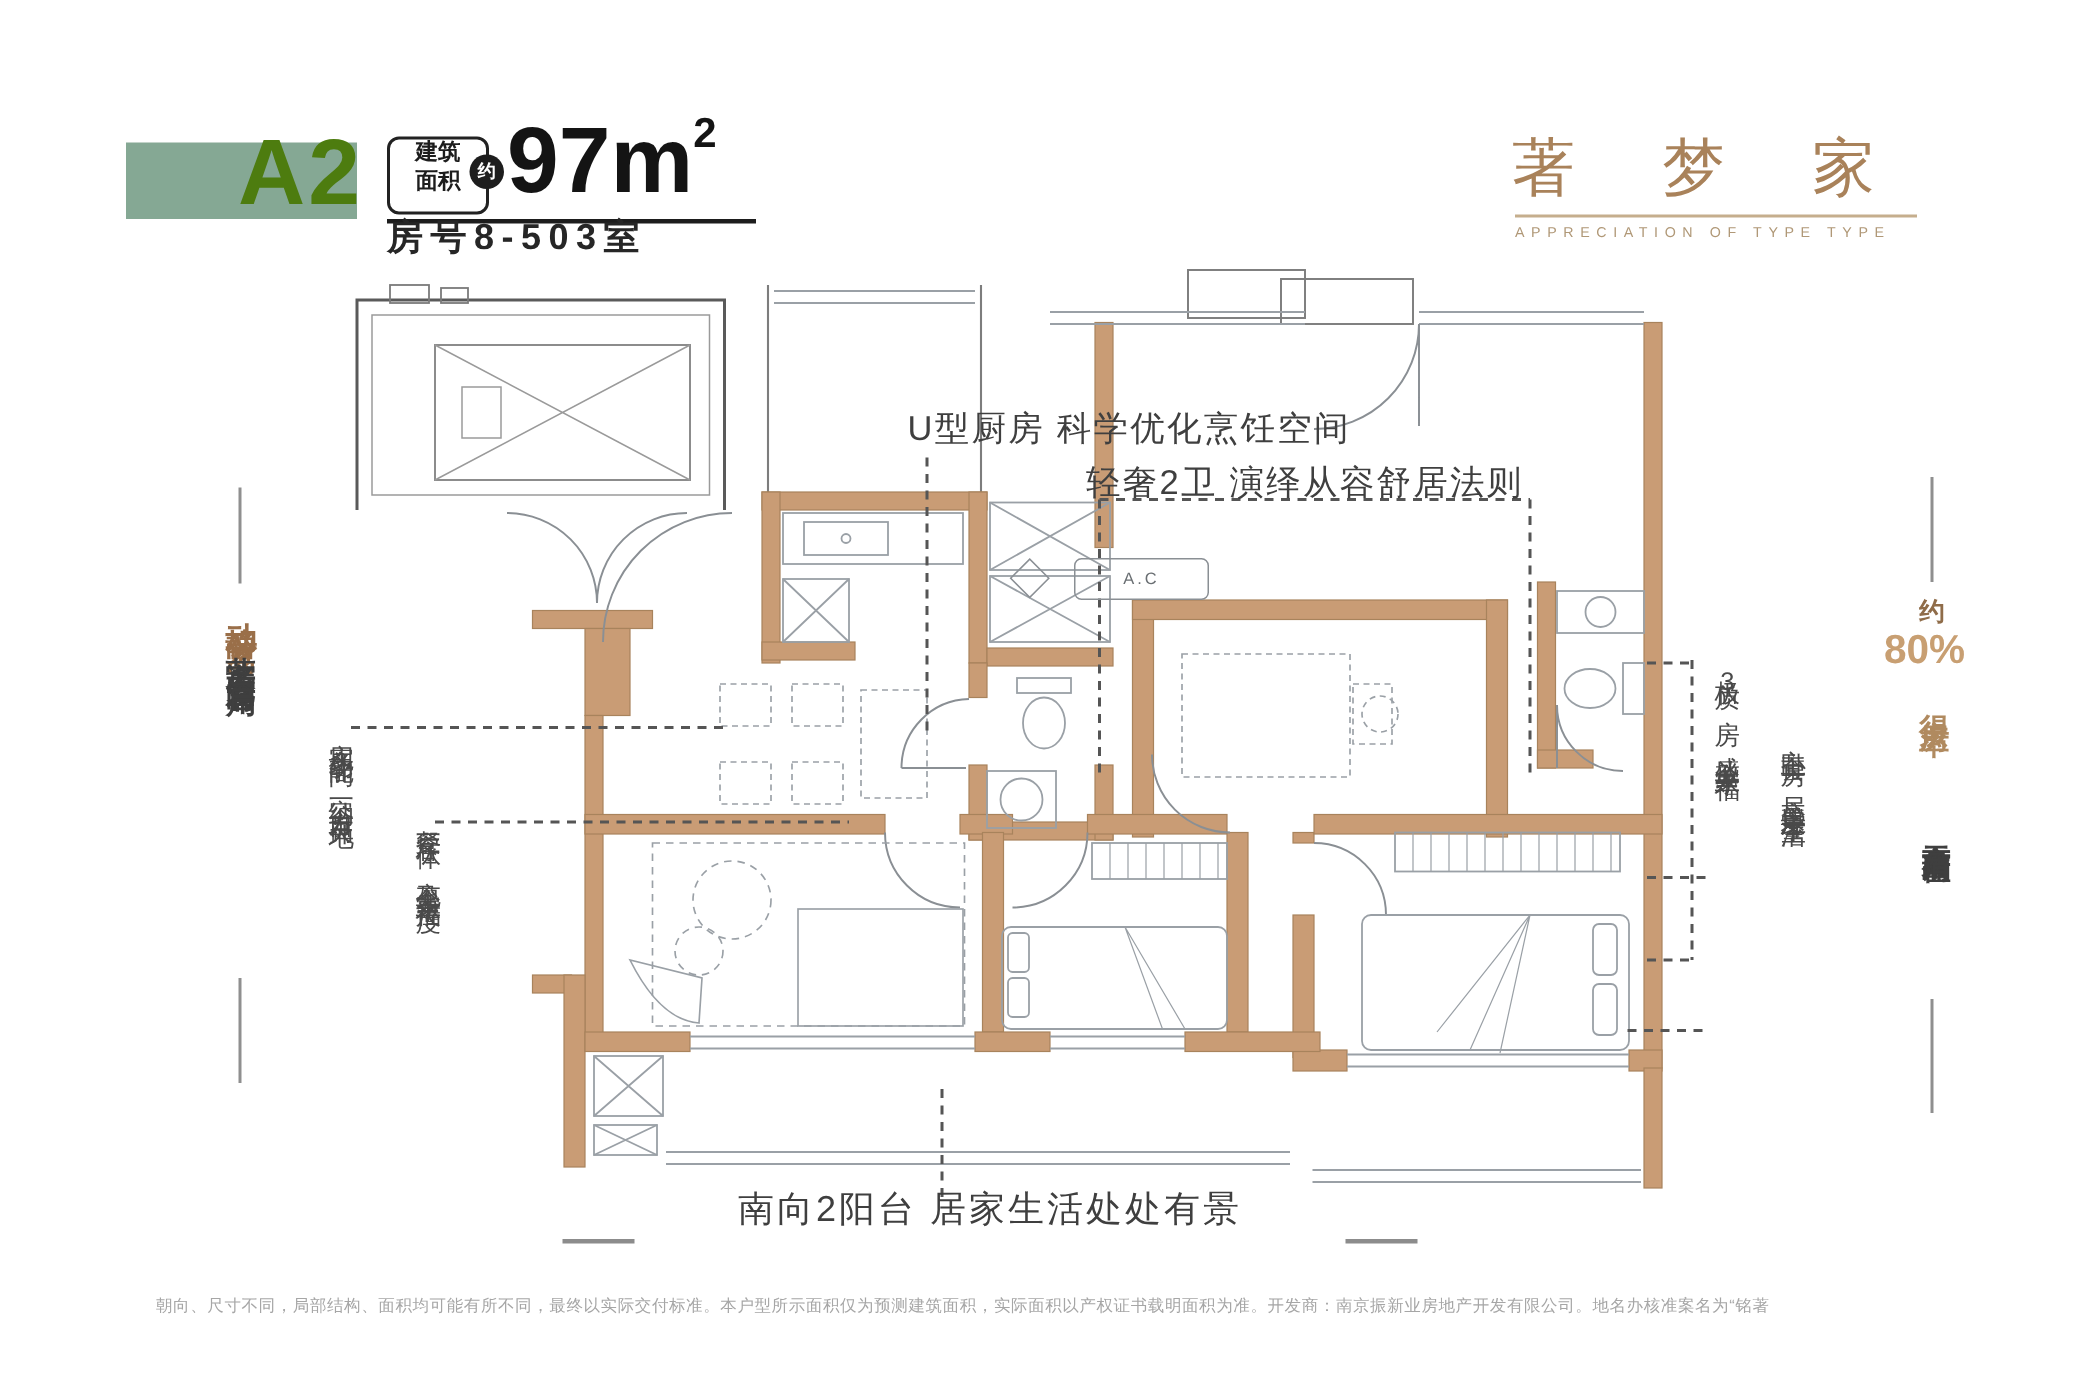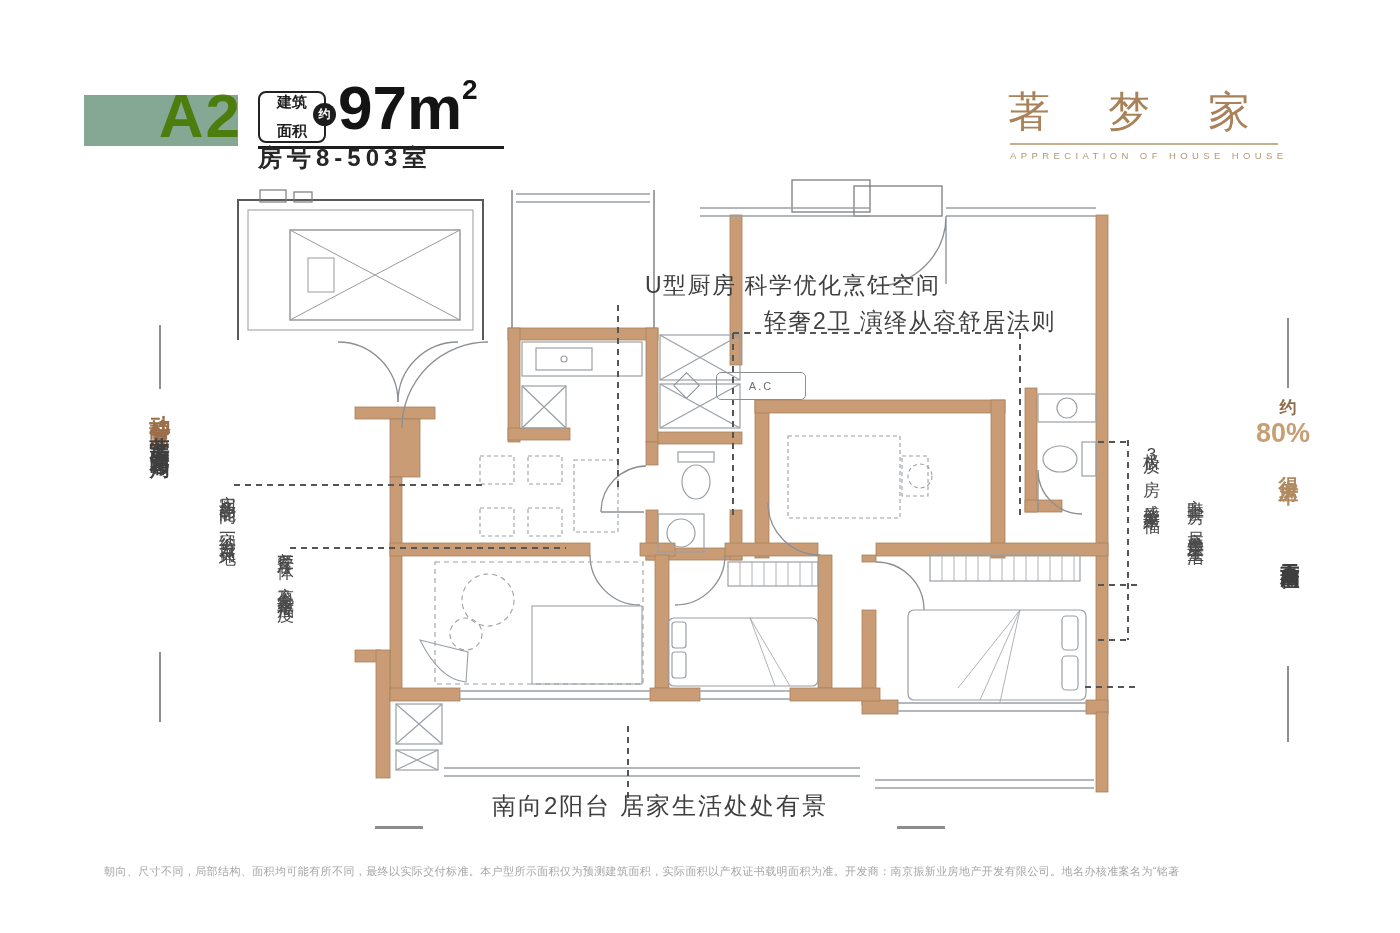--- a/index.html
+++ b/index.html
@@ -6,42 +6,42 @@
   body{
     width:1400px;height:933px;position:relative;background:#ffffff;
     font-family:"Liberation Sans", sans-serif;overflow:hidden;color:#3f3f3f;
   }
   .abs{position:absolute;}
   
   .unit-box{left:84px;top:95px;width:154px;height:51px;background:#85A894;}
   .unit-code{left:92px;top:78px;width:150px;height:76px;color:#4d7c0f;font-size:62px;font-weight:600;
     letter-spacing:2px;line-height:76px;text-align:right;}
   .area-badge{left:258px;top:91px;width:64px;height:48px;border:2.5px solid #222;border-radius:8px;
-    display:flex;flex-direction:column;justify-content:space-between;align-items:center;font-size:15px;
+    display:flex;flex-direction:column;justify-content:flex-start;align-items:center;font-size:15px;
     font-weight:700;line-height:1.25;color:#1d1d1d;}
   .approx-circle{left:313px;top:103px;width:23px;height:23px;border-radius:50%;background:#1d1d1d;
     color:#fff;font-size:12px;line-height:23px;text-align:center;font-weight:700;}
   .area-value{left:338px;top:72px;font-size:62px;font-weight:700;color:#141414;letter-spacing:0;}
   .area-value sup{font-size:28px;font-weight:700;vertical-align:30px;}
   .header-rule{left:258px;top:146px;width:246px;height:3px;background:#1d1d1d;}
   .room-number{left:258px;top:142px;font-size:24px;font-weight:600;letter-spacing:5px;color:#262626;}
   
   .brand-title{left:1008px;top:84px;width:290px;font-size:42px;color:#A9825A;letter-spacing:58px;
     white-space:nowrap;font-weight:500;}
   .brand-rule{left:1010px;top:143px;width:268px;height:1.5px;background:#C5AE8D;}
   .brand-sub{left:1010px;top:150px;width:268px;font-size:9.5px;letter-spacing:4.4px;color:#B09877;
     white-space:nowrap;}
   
   .vtext{writing-mode:vertical-rl;text-orientation:upright;white-space:nowrap;}
   .tick{width:2px;background:#8f8f8f;}
   .rail-head{font-size:21px;font-weight:700;color:#9A6F49;letter-spacing:4px;}
   .rail-state{font-size:20px;font-weight:600;color:#3f3f3f;letter-spacing:3px;}
   .rail-note{font-size:17px;color:#4a4a4a;letter-spacing:2.5px;}
   
-  .plan-label{font-size:23px;color:#3f3f3f;letter-spacing:1.5px;font-weight:500;white-space:nowrap;margin-left:40px;}
+  .plan-label{font-size:23px;color:#3f3f3f;letter-spacing:1.5px;font-weight:500;white-space:nowrap;}
   .ac-label{left:700px;top:372px;width:88px;height:26px;border:1.2px solid #8a8f94;border-radius:5px;
     font-size:11px;color:#6a6f73;text-align:center;line-height:26px;letter-spacing:2px;margin-left:16px;}
   .ac-diamond{left:677px;top:376px;width:17px;height:17px;border:1.2px solid #8a8f94;transform:rotate(45deg);}
   
   .balcony-label{left:400px;top:790px;width:520px;text-align:center;font-size:24px;color:#3f3f3f;
     letter-spacing:2px;font-weight:500;}
   .tagline-row{left:375px;top:826px;width:570px;display:flex;align-items:center;justify-content:space-between;}
   .tagline-dash{width:48px;height:2.5px;background:#8c8c8c;}
   .tagline-text{font-size:30px;letter-spacing:2px;white-space:nowrap;}
   .tagline-hl{color:#BE9463;font-weight:700;}
@@ -59,21 +59,21 @@
   <span>建筑</span>
   <span>面积</span>
 </div>
 <div class="abs approx-circle">约</div>
 <div class="abs area-value"><span>97m</span><sup>2</sup></div>
 <div class="abs header-rule"></div>
 <div class="abs room-number">房号8-503室</div>
 
 <div class="abs brand-title">著梦家</div>
 <div class="abs brand-rule"></div>
-<div class="abs brand-sub">APPRECIATION OF HOUSE HOUSE</div>
+<div class="abs brand-sub">APPRECIATION OF TYPE TYPE</div>
 
 <div class="abs tick" style="left:159px;top:325px;height:64px;"></div>
 <div class="abs vtext" style="left:146px;top:398px;">
   <span class="rail-head">动静分离</span><span style="display:inline-block;height:8px;"></span><span class="rail-state">营造考究空间布局</span>
 </div>
 <div class="abs tick" style="left:159px;top:652px;height:70px;"></div>
 <div class="abs vtext rail-note" style="left:216px;top:482px;">实用多功能间 容纳一方自在天地</div>
 <div class="abs vtext rail-note" style="left:274px;top:540px;">餐客厅一体 充盈全家幸福尺度</div>
 
 <div class="abs vtext rail-note" style="left:1140px;top:440px;">极质3房 盛放全家幸福</div>

